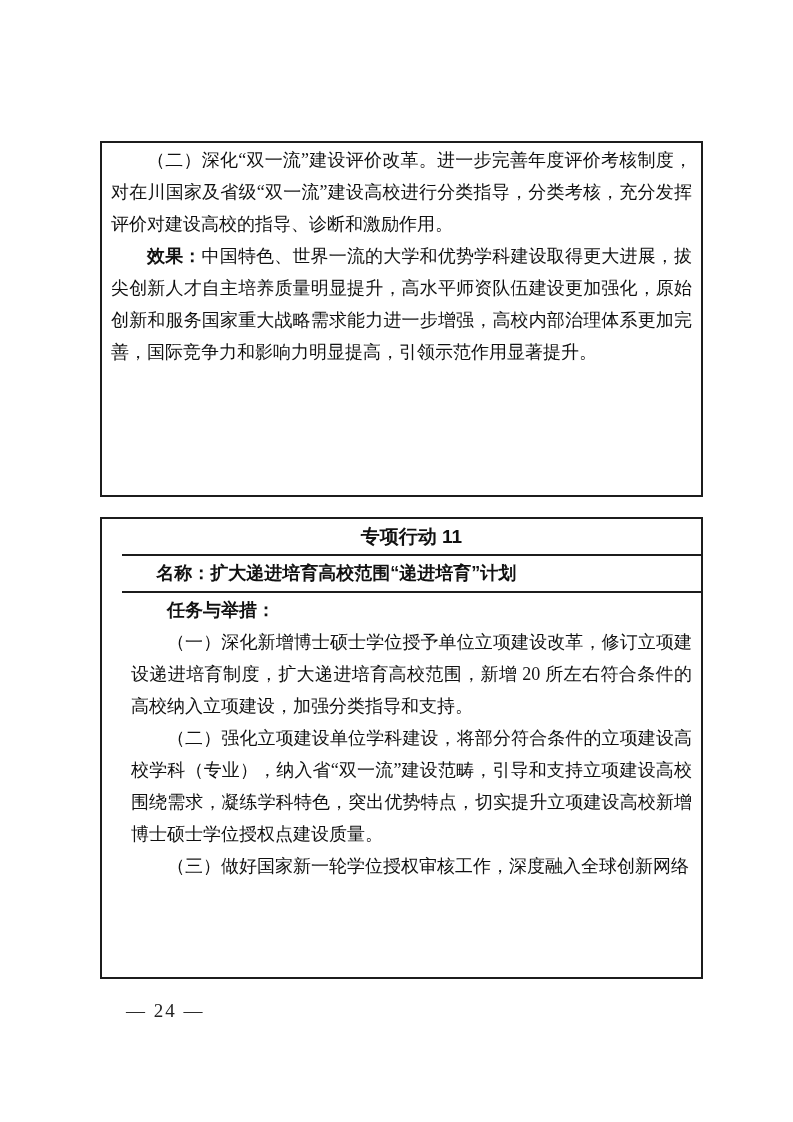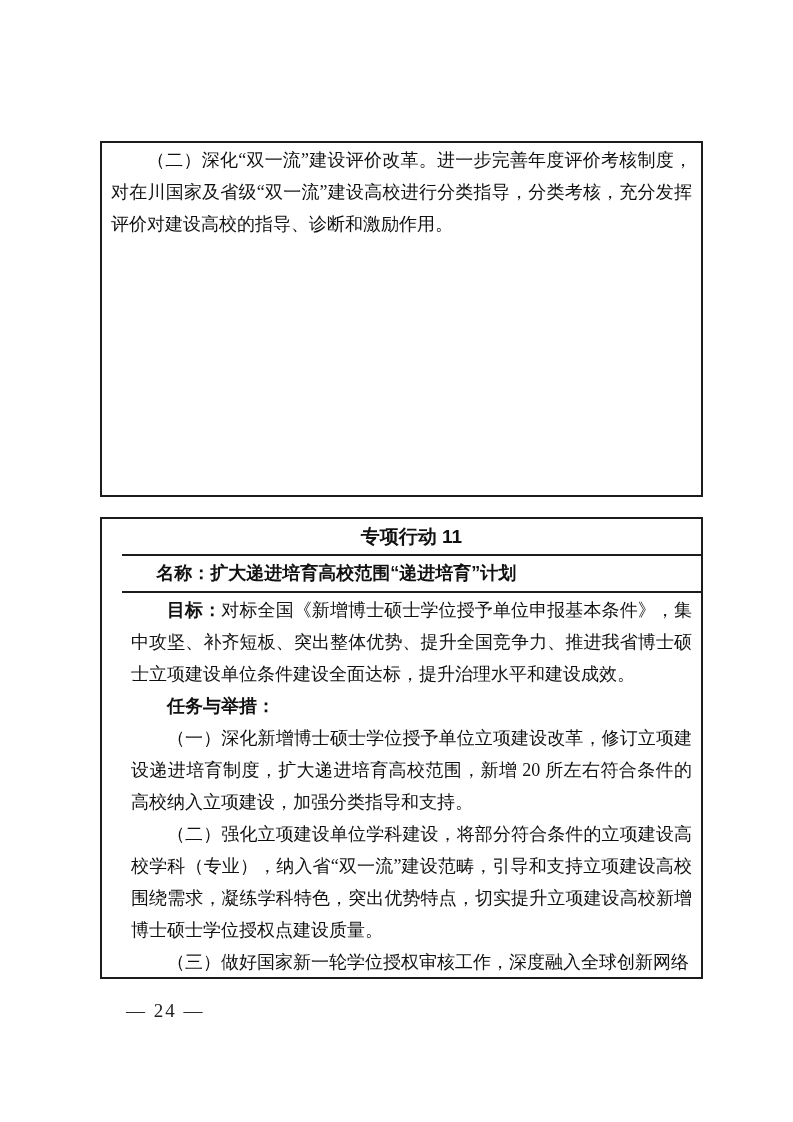--- a/index.html
+++ b/index.html
@@ -86,31 +86,31 @@
     margin-top: 25px;
   }
 </style>
 </head>
 <body>
 
 <div class="page">
 
   <section class="doc-box box-1">
     <p class="para"><span>（二）深化“双一流”建设评价改革。进一步完善年度评价考核制度，对在川国家及省级“双一流”建设高校进行分类指导，分类考核，充分发挥评价对建设高校的指导、诊断和激励作用。</span></p>
+    <p class="para"><span class="hei-label">效果：</span><span>中国特色、世界一流的大学和优势学科建设取得更大进展，拔尖创新人才自主培养质量明显提升，高水平师资队伍建设更加强化，原始创新和服务国家重大战略需求能力进一步增强，高校内部治理体系更加完善，国际竞争力和影响力明显提高，引领示范作用显著提升。</span></p>
   </section>
 
   <section class="doc-box box-2">
     <div class="title-row">
       <span>专项行动 11</span>
     </div>
     <div class="name-row">
       <span>名称：扩大递进培育高校范围“递进培育”计划</span>
     </div>
     <div class="box-2-body">
-      <p class="para"><span class="hei-label">目标：</span><span>对标全国《新增博士硕士学位授予单位申报基本条件》，集中攻坚、补齐短板、突出整体优势、提升全国竞争力、推进我省博士硕士立项建设单位条件建设全面达标，提升治理水平和建设成效。</span></p>
       <p class="para"><span class="hei-label">任务与举措：</span></p>
       <p class="para"><span>（一）深化新增博士硕士学位授予单位立项建设改革，修订立项建设递进培育制度，扩大递进培育高校范围，新增 20 所左右符合条件的高校纳入立项建设，加强分类指导和支持。</span></p>
       <p class="para"><span>（二）强化立项建设单位学科建设，将部分符合条件的立项建设高校学科（专业），纳入省“双一流”建设范畴，引导和支持立项建设高校围绕需求，凝练学科特色，突出优势特点，切实提升立项建设高校新增博士硕士学位授权点建设质量。</span></p>
       <p class="para"><span>（三）做好国家新一轮学位授权审核工作，深度融入全球创新网络</span></p>
     </div>
   </section>
 
   <div class="page-number">— 24 —</div>
 
 </div>

